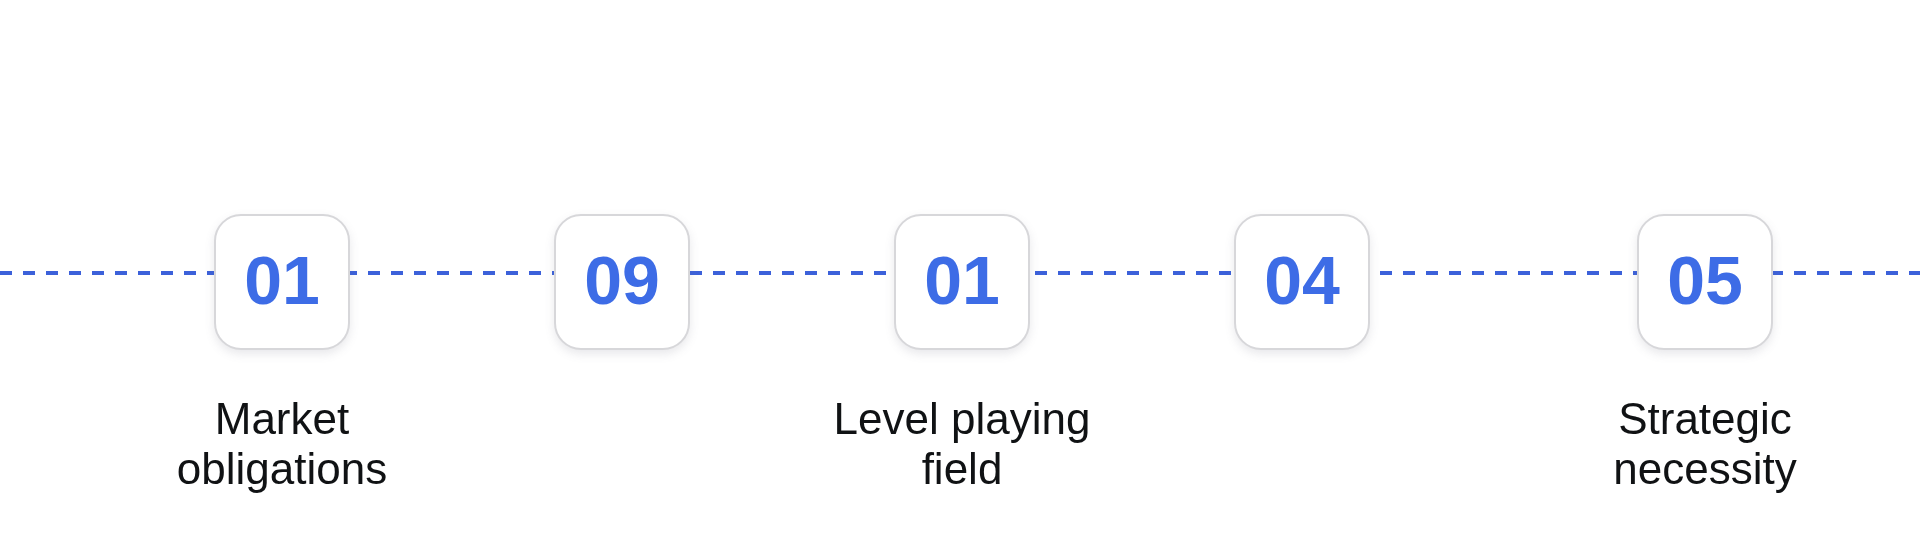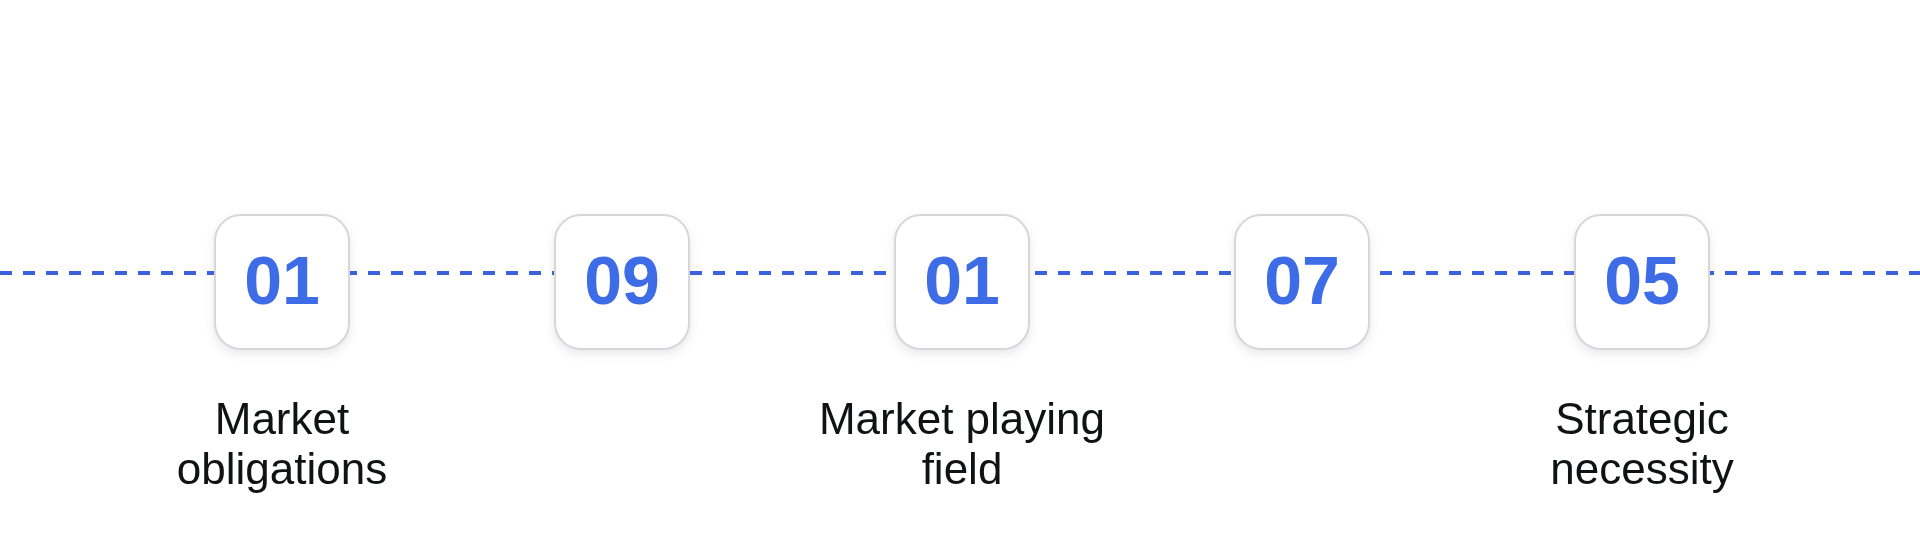--- a/index.html
+++ b/index.html
@@ -34,21 +34,21 @@
     position: absolute;
     top: 0;
     width: 360px;
     height: 547px;
     margin-left: -180px; 
   }
   .s1 { left: 282px; }
   .s2 { left: 622px; }
   .s3 { left: 962px; }
   .s4 { left: 1302px; }
-  .s5 { left: 1642px; }
+  .s5 { left: 1705px; }
 
   .num-box {
     position: absolute;
     left: 50%;
     top: 214px;
     width: 136px;
     height: 136px;
     margin-left: -68px;
     box-sizing: border-box;
     background: #ffffff;
@@ -100,27 +100,27 @@
   <div class="step s2">
     <div class="num-box">
       <span class="num">09</span>
     </div>
   </div>
 
   <div class="step s3">
     <div class="num-box">
       <span class="num">01</span>
     </div>
-    <div class="label below">Market playing
+    <div class="label below">Level playing
 field</div>
   </div>
 
   <div class="step s4">
     <div class="num-box">
-      <span class="num">07</span>
+      <span class="num">04</span>
     </div>
   </div>
 
   <div class="step s5">
     <div class="num-box">
       <span class="num">05</span>
     </div>
     <div class="label below">Strategic
 necessity</div>
   </div>

